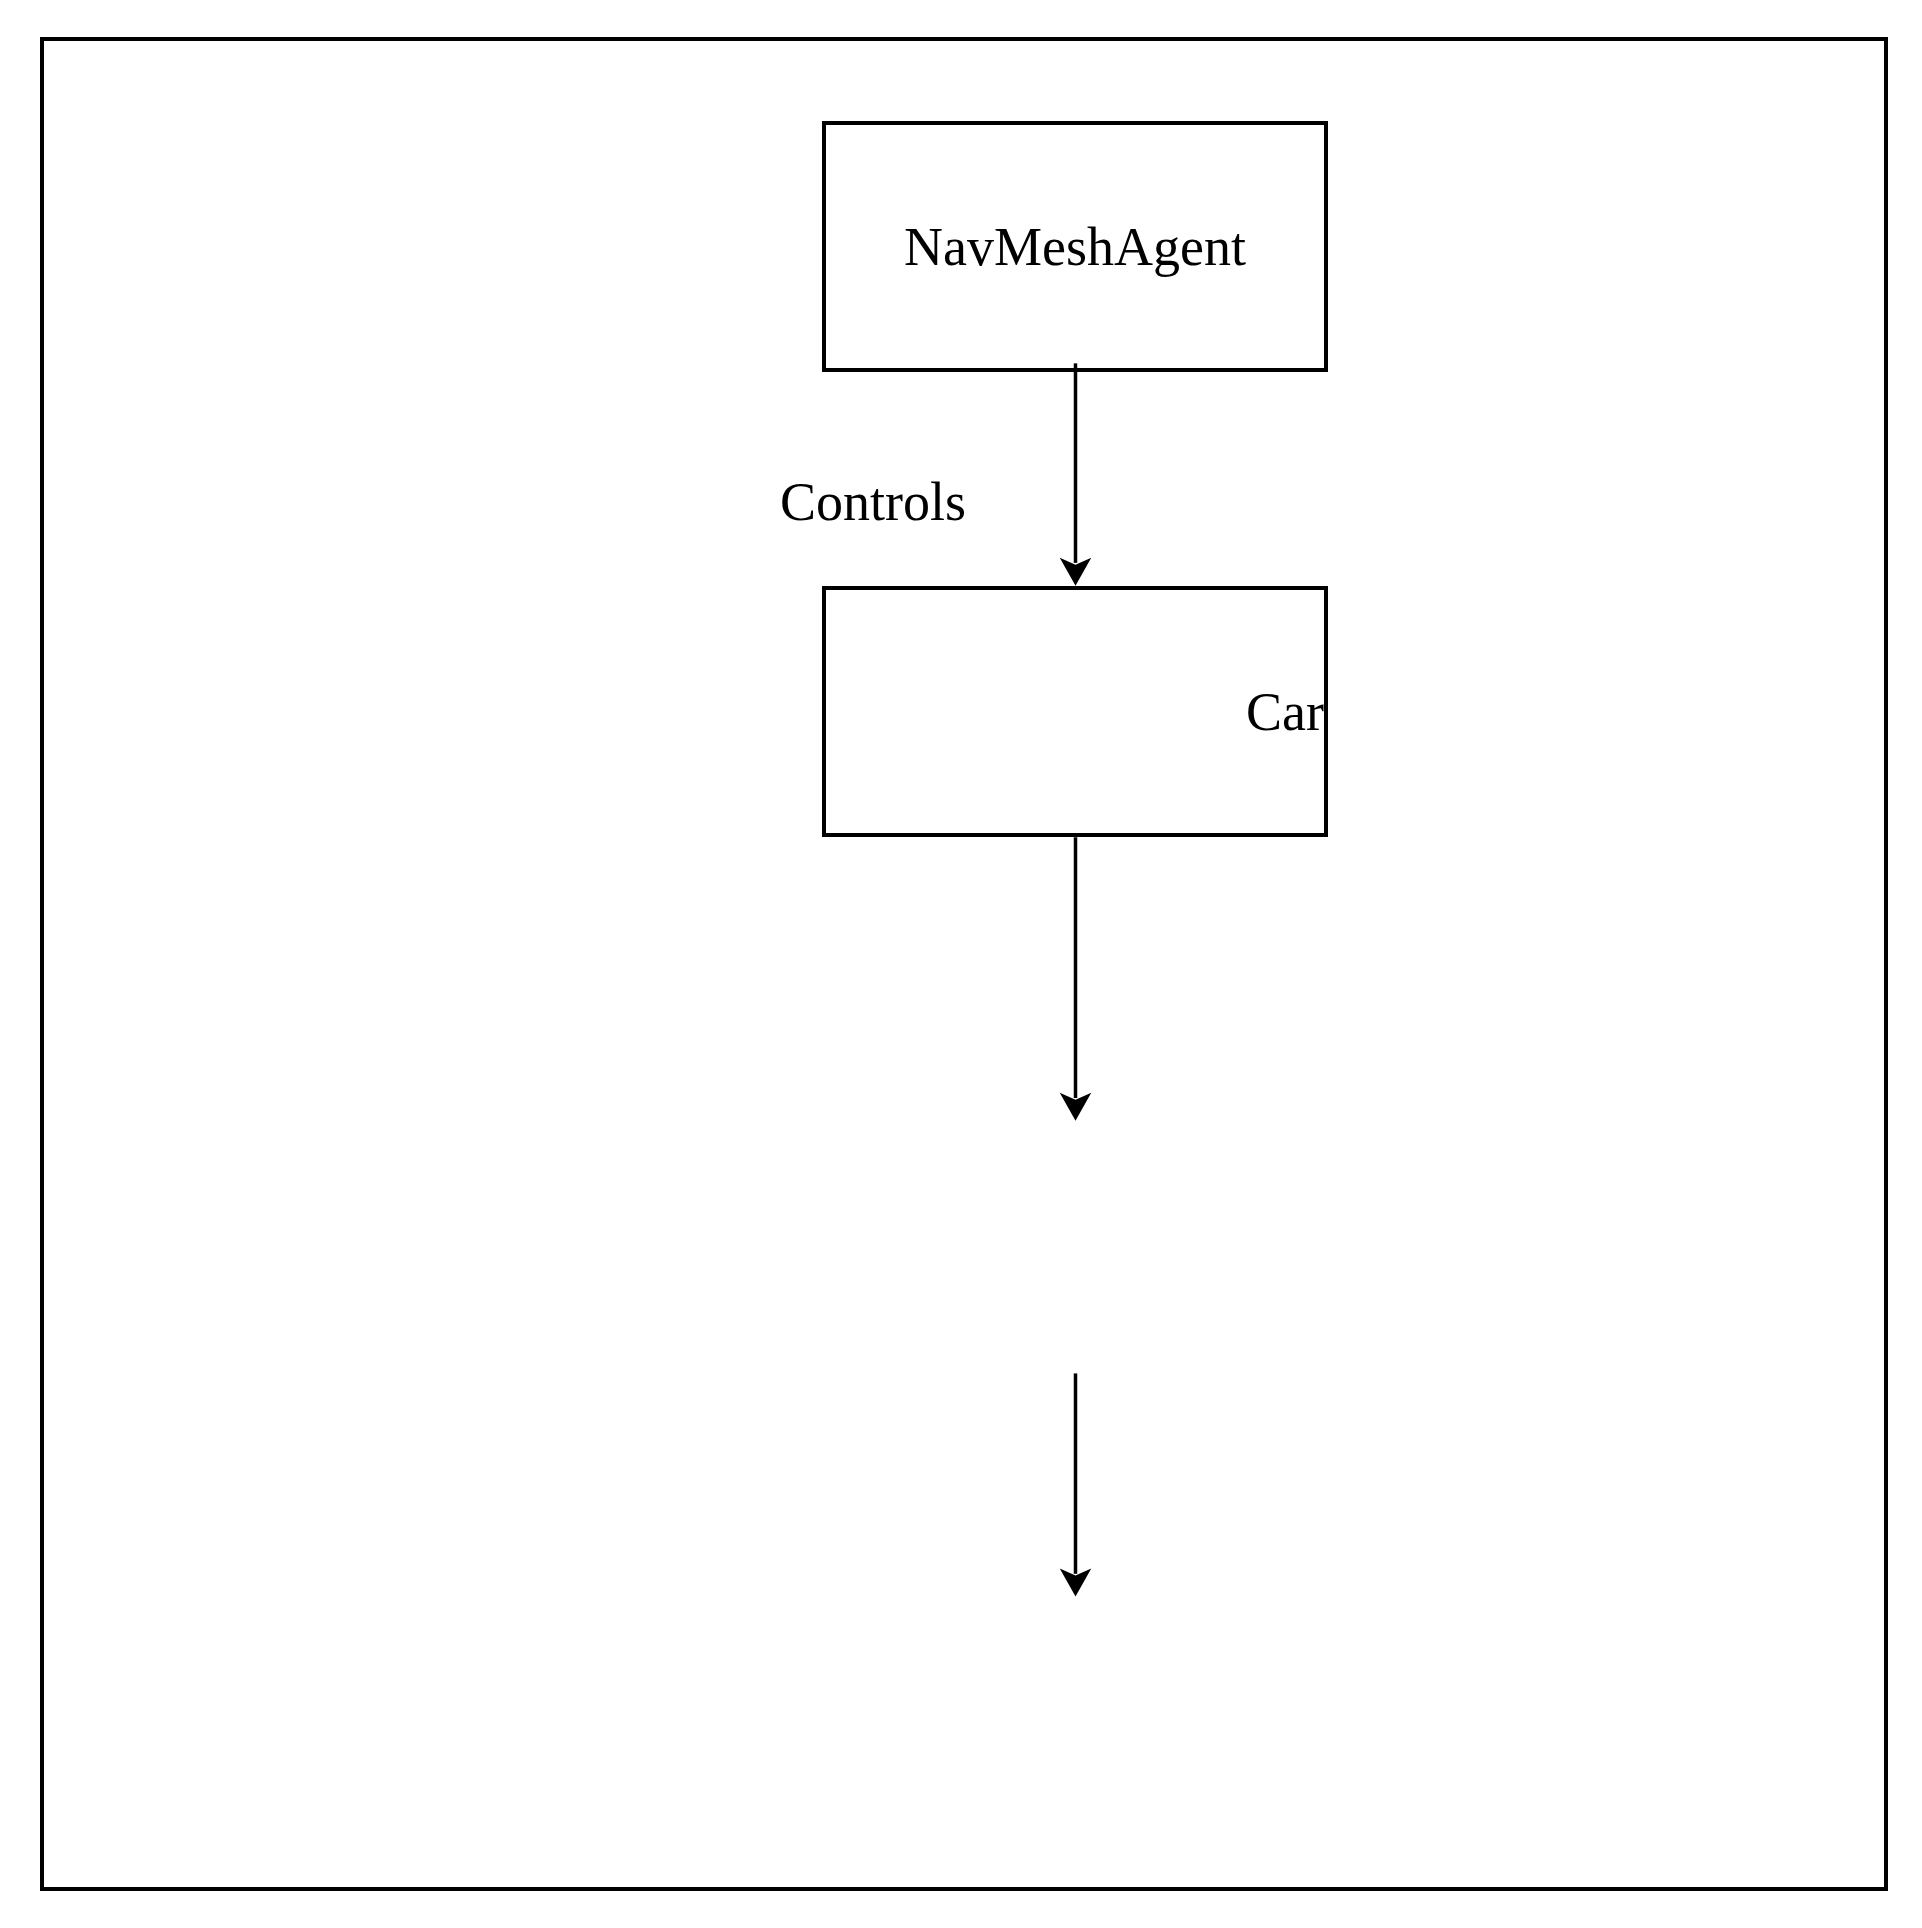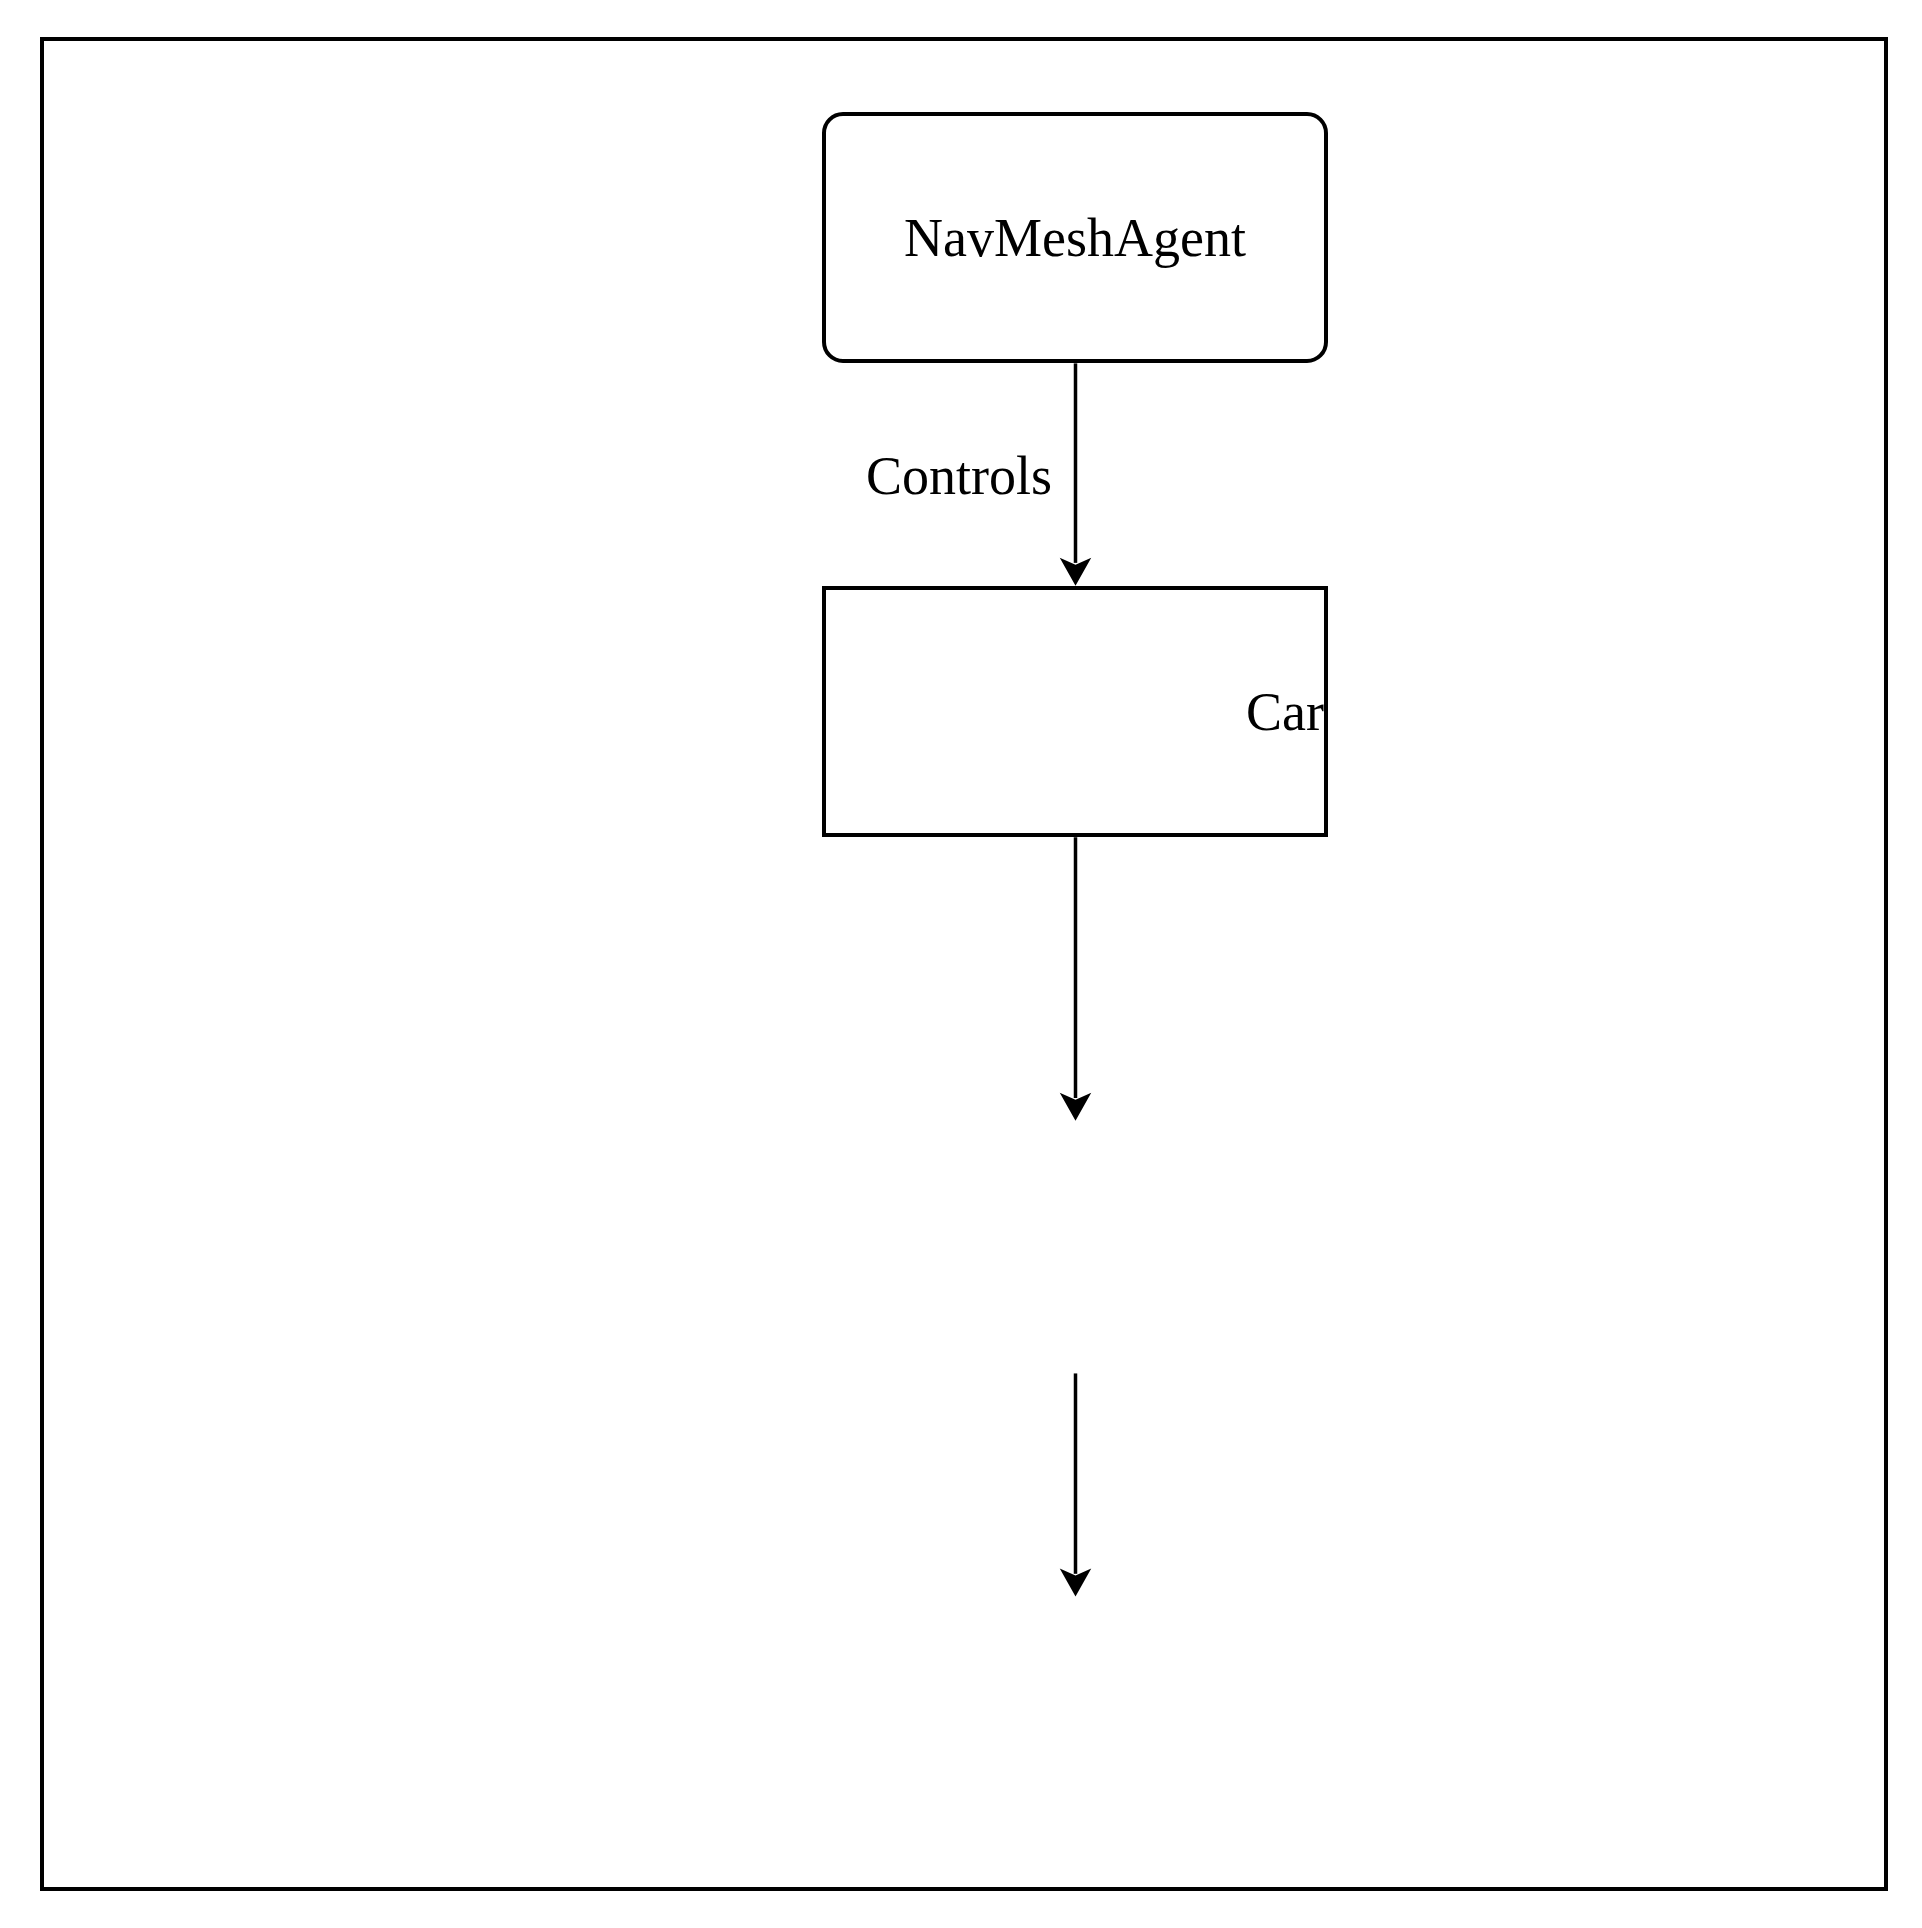--- a/index.html
+++ b/index.html
@@ -41,42 +41,43 @@
   }
   .node-label {
     display: block;
     font-size: 54px;
     line-height: 68px;
     max-width: 474px;
   }
   .node-label.narrow {
     max-width: 369px;
   }
-  .node1 { top: 71px; border-radius: 21px; }
+  .node1 { top: 80px; }
   .node2 { top: 545px; justify-content: flex-end; }
   .node3 { top: 1081px; }
   .node4 { top: 1555px; }
   .arrow {
     position: absolute;
     left: 1014px;
     width: 35px;
     display: block;
     color: var(--stroke);
   }
   .arrow1 { top: 322px; height: 223px; }
   .arrow2 { top: 796px; height: 284px; }
   .arrow3 { top: 1332px; height: 224px; }
   .edge-label {
     position: absolute;
     left: 736px;
     width: 272px;
     font-size: 54px;
     line-height: 68px;
-    text-align: right;
+    text-align: left;
     white-space: normal;
+    margin-top: 26px;
   }
   .edge-label1 { top: 401px; }
   .edge-label2 { top: 847px; }
 </style>
 </head>
 <body>
 
 <div class="canvas">
   <div class="frame">
 

